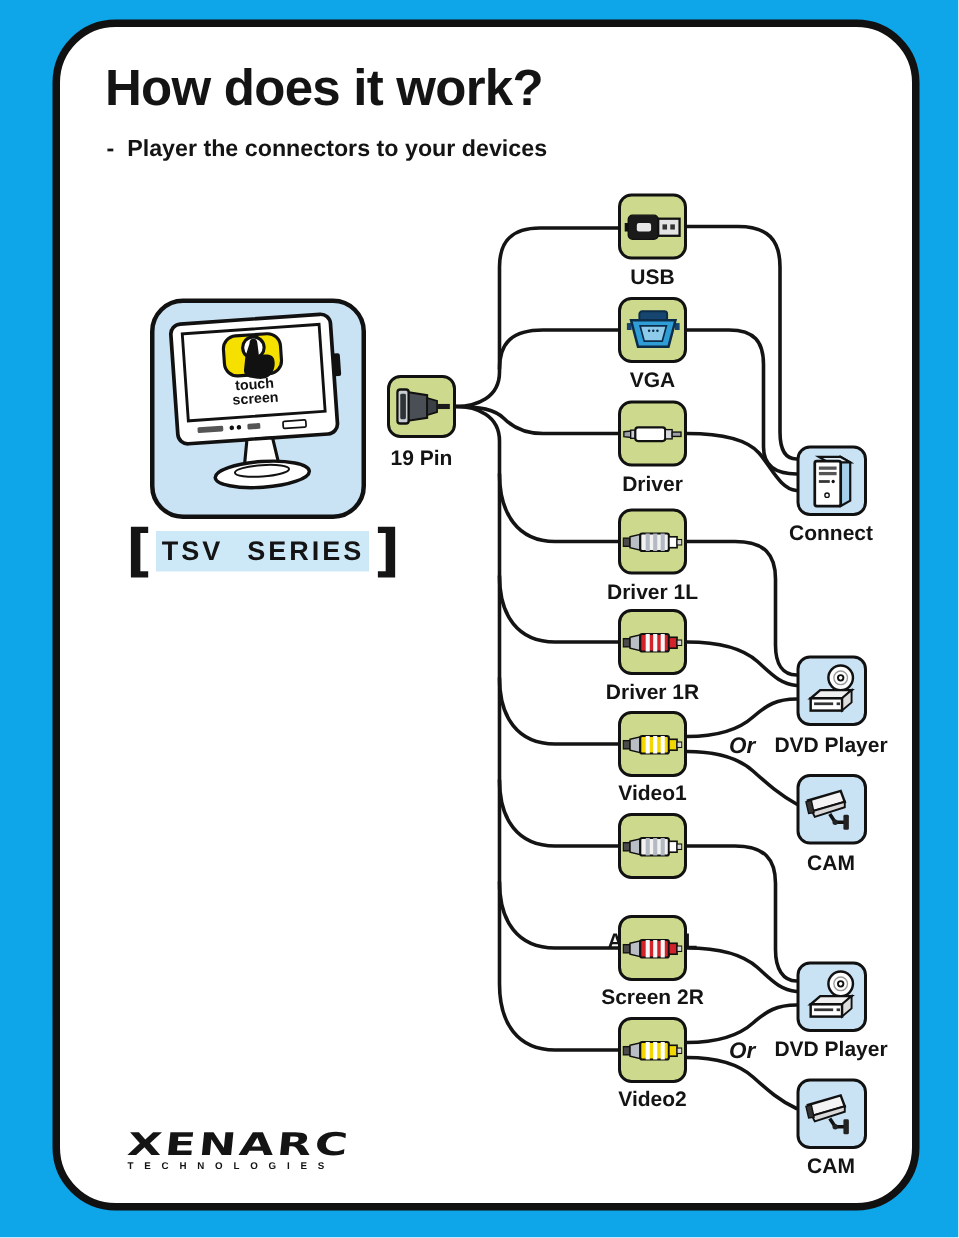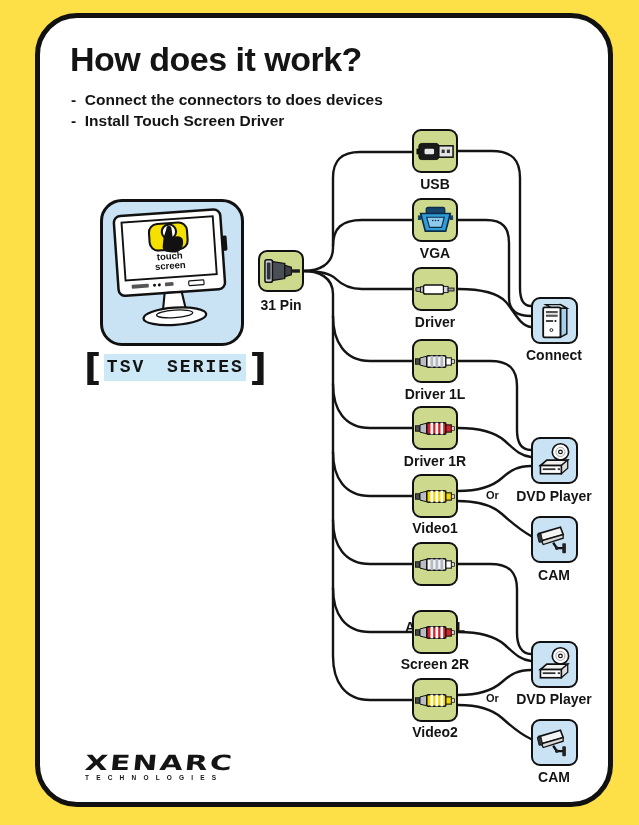--- a/index.html
+++ b/index.html
@@ -1,16 +1,16 @@
 <!DOCTYPE html>
 <html><head>
 <meta charset="utf-8">
 <style>
   html,body{margin:0;padding:0;background:#ffffff;}
-  .canvas{position:relative;width:639px;height:825px;background:#fde047;overflow:hidden;
+  .canvas{position:relative;width:639px;height:825px;background:#0ea5e9;overflow:hidden;
           font-family:"Liberation Sans",sans-serif;color:#141414;}
   .card{position:absolute;left:35px;top:13px;width:578px;height:794px;box-sizing:border-box;
         border:5px solid #111;border-radius:42px;background:#fff;z-index:0;}
   .title{position:absolute;left:70px;top:40px;font-size:34px;font-weight:bold;letter-spacing:-0.5px;z-index:2;}
   .instructions{position:absolute;left:71px;top:90px;z-index:2;}
   .instr{font-size:15.5px;font-weight:600;line-height:20.5px;white-space:pre;}
   .wires{position:absolute;left:0;top:0;z-index:1;}
   
   .cbox{position:absolute;width:46px;height:44px;box-sizing:border-box;background:#cdd98c;
         border:2.5px solid #111;border-radius:9px;display:flex;align-items:center;justify-content:center;z-index:2;}
@@ -24,49 +24,48 @@
   .pos-computer{left:531px;top:297px}.pos-dvd1{left:531px;top:437px}.pos-cam1{left:531px;top:516px}
   .pos-dvd2{left:531px;top:641px}.pos-cam2{left:531px;top:719px}
   
   .lbl{position:absolute;font-size:14px;font-weight:600;text-align:center;z-index:2;}
   .clbl{width:90px;left:390px;}
   .lbl-usb{top:176px}.lbl-vga{top:245px}.lbl-audio{top:314px}.lbl-a1l{top:386px}.lbl-a1r{top:453px}
   .lbl-v1{top:520px}.lbl-a2l{top:619px}.lbl-a2r{top:656px}.lbl-v2{top:724px}
   .dlbl{width:100px;left:504px;}
   .lbl-computer{top:347px}.lbl-dvd1{top:488px}.lbl-cam1{top:567px}.lbl-dvd2{top:691px}.lbl-cam2{top:769px}
   .lbl-pin26{left:236px;top:297px;width:90px;}
-  .orlbl{position:absolute;left:486px;width:34px;font-size:11px;font-weight:600;z-index:2;}
+  .orlbl{position:absolute;left:486px;width:34px;font-size:15px;font-weight:600;z-index:2;font-style:italic;}
   .or1{top:489px}.or2{top:692px}
   
   .monitor-card{position:absolute;left:100px;top:199px;width:144px;height:147px;box-sizing:border-box;
         background:#c9e2f4;border:3px solid #111;border-radius:22px;z-index:2;display:flex;align-items:center;justify-content:center;}
   .tsv-row{position:absolute;left:84px;top:352px;display:flex;align-items:center;z-index:2;}
   .bracket{font-size:38px;font-weight:bold;line-height:30px;font-family:"DejaVu Sans",sans-serif;}
   .tsv-box{width:142px;height:27px;background:#cde9f8;margin:0 3px;display:flex;align-items:center;justify-content:center;}
-  .tsv-text{font-family:Liberation Mono, monospace;font-weight:bold;font-size:18px;letter-spacing:2px;word-spacing:9px;white-space:pre;text-align:right;}
+  .tsv-text{font-family:Liberation Sans, sans-serif;font-weight:bold;font-size:18px;letter-spacing:2px;word-spacing:9px;white-space:pre;text-align:right;}
   
   .logo{position:absolute;left:85px;top:748px;z-index:2;width:170px;}
   .logo-brand{font-family:"DejaVu Sans",sans-serif;font-weight:bold;font-size:29px;letter-spacing:2px;
         transform:scale(1.03,0.72) skewX(-4deg);transform-origin:left center;line-height:30px;}
   .logo-sub{font-size:6.5px;font-weight:bold;letter-spacing:7.2px;margin-top:-4px;white-space:nowrap;}
   
   .rca-white .rca-body{fill:#f2f2f2}.rca-white .rca-stripe{fill:#b3bac1}.rca-white .rca-tip{fill:#ffffff}
   .rca-red .rca-body{fill:#d2232a}.rca-red .rca-stripe{fill:#f7f7f7}.rca-red .rca-tip{fill:#d2232a}
   .rca-yellow .rca-body{fill:#f2d800}.rca-yellow .rca-stripe{fill:#ffffff}.rca-yellow .rca-tip{fill:#f2d800}
 </style>
 </head>
 <body>
 
 <div class="canvas">
   <div class="card"></div>
 
   <div class="title">How does it work?</div>
   <div class="instructions">
-    <div class="instr">-  Connect the connectors to does devices</div>
-    <div class="instr">-  Install Touch Screen Driver</div>
+    <div class="instr">-  Player the connectors to your devices</div>
   </div>
 
   <svg class="wires" width="639" height="825" viewBox="0 0 639 825">
     <g fill="none" stroke="#141414" stroke-width="2.4" stroke-linecap="round">
       <path d="M304 271 C318 271 333 265 333 248 L333 178 C333 160 342 152 360 152 L412 152"></path>
       <path d="M333 246 C333 228 342 220 362 220 L412 220"></path>
       <path d="M304 271 C320 271 330 273 336 279 C342 285 350 289 362 289 L412 289"></path>
       <path d="M304 271 C318 271 333 277 333 294 L333 656 C333 682 345 700 370 700 L412 700"></path>
       <path d="M333 316 C333 342 345 361 370 361 L412 361"></path>
       <path d="M333 384 C333 410 345 428 370 428 L412 428"></path>
@@ -120,21 +119,21 @@
 
   <div class="cbox pos-pin26">
     <svg width="38" height="34" viewBox="0 0 40 36">
       <rect x="3" y="6" width="8" height="24" rx="2" fill="#c9ced3" stroke="#111" stroke-width="1.6"></rect>
       <rect x="5" y="9" width="4" height="18" rx="1" fill="#2e3338"></rect>
       <path d="M11 8 L24 10 L24 26 L11 28 Z" fill="#4a4f55" stroke="#111" stroke-width="1.4"></path>
       <path d="M24 12 L31 14 L31 22 L24 24 Z" fill="#3a3f45" stroke="#111" stroke-width="1.2"></path>
       <rect x="31" y="16.2" width="9" height="3.6" fill="#1a1a1a"></rect>
     </svg>
   </div>
-  <div class="lbl lbl-pin26">31 Pin</div>
+  <div class="lbl lbl-pin26">19 Pin</div>
 
   <div class="cbox pos-usb">
     <svg width="38" height="25" viewBox="0 0 40 26">
       <rect x="0.5" y="10" width="4" height="6" fill="#111"></rect>
       <rect x="3" y="4.5" width="21" height="17" rx="3" fill="#1a1a1a" stroke="#111"></rect>
       <rect x="9" y="10" width="10" height="6" rx="1.5" fill="#e8e8e8"></rect>
       <rect x="24" y="7" width="15" height="12" fill="#e3e3e3" stroke="#111" stroke-width="1.6"></rect>
       <rect x="27" y="11" width="3.2" height="3.6" fill="#333"></rect>
       <rect x="32.5" y="11" width="3.2" height="3.6" fill="#333"></rect>
     </svg>

